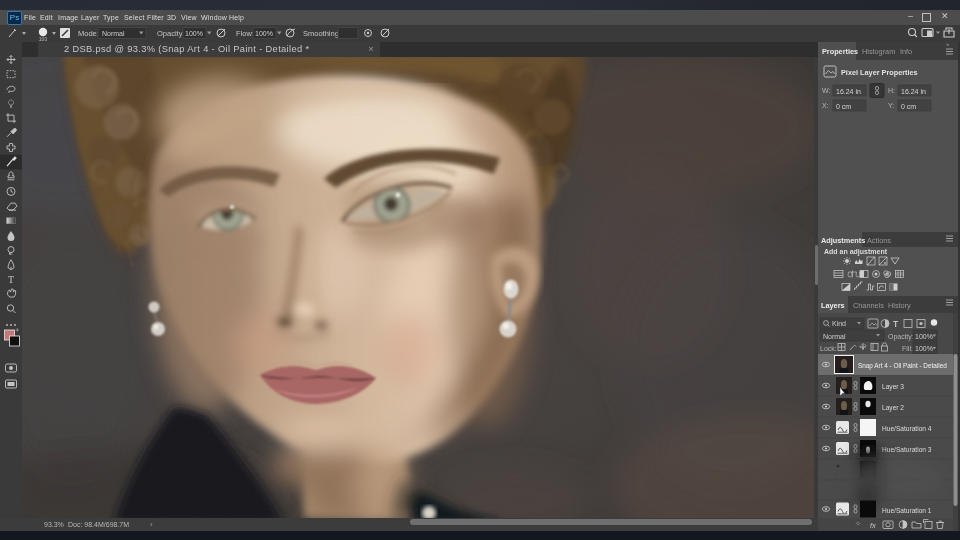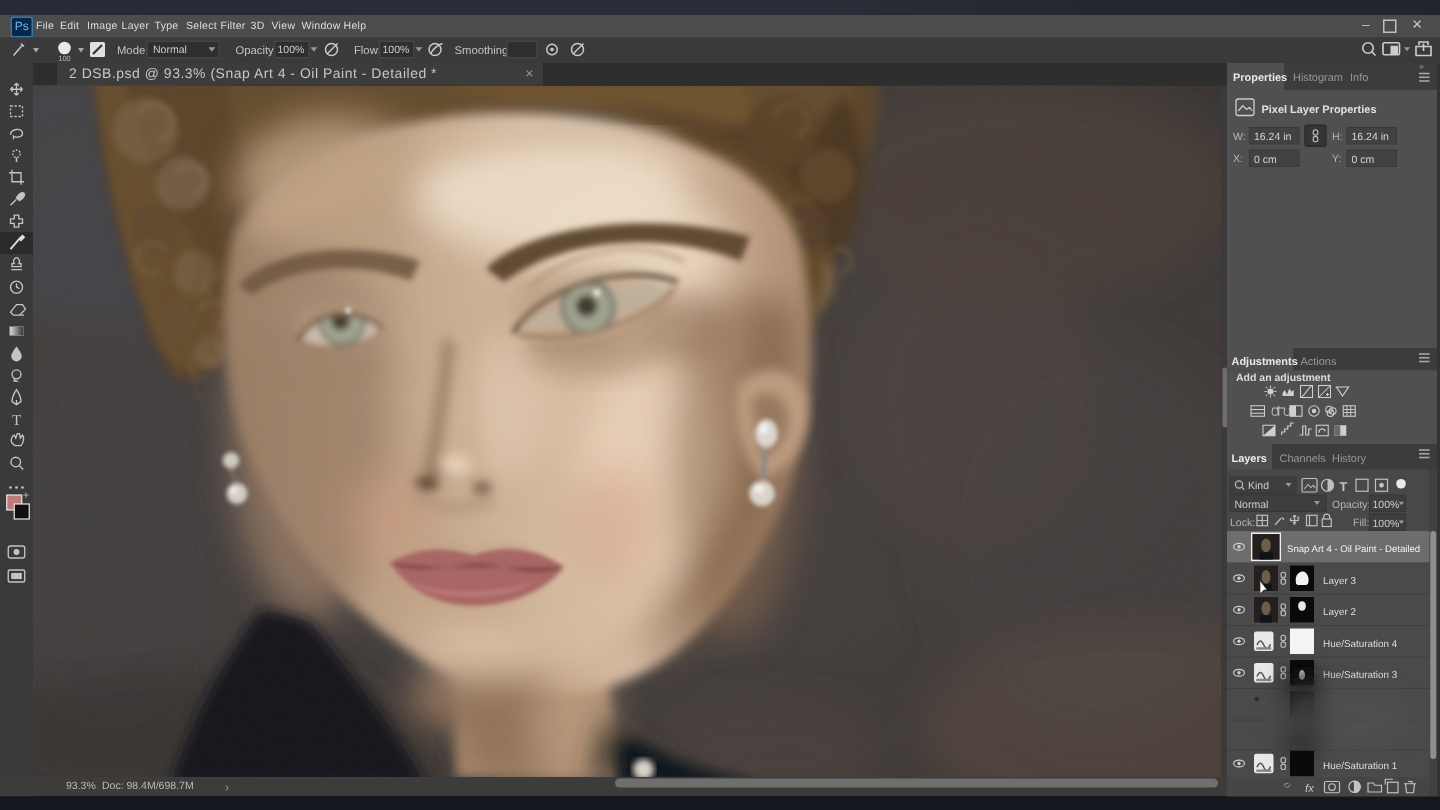--- a/index.html
+++ b/index.html
@@ -5,21 +5,21 @@
   html,body{margin:0;padding:0;width:960px;height:540px;overflow:hidden;background:#000;}
   body{font-family:"Liberation Sans",sans-serif;position:relative;}
   .abs{position:absolute;}
   #topstrip{left:0;top:0;width:960px;height:10px;background:linear-gradient(to right,#272b35 0%,#2a2e38 55%,#23262e 80%,#22252d 100%);}
   #menubar{left:0;top:10px;width:960px;height:15px;background:#4c4c4c;border-bottom:1px solid #383838;}
   .menuitem{position:absolute;top:3.5px;font-size:7px;color:#dedede;letter-spacing:0.2px;}
   #pslogo{position:absolute;left:7px;top:1px;width:13px;height:12px;background:#05294a;border:1px solid #3878a8;border-radius:2px;color:#6ab8f0;font-size:8px;text-align:center;line-height:12px;}
   
   #optbar{left:0;top:25px;width:960px;height:17px;background:#3a3a3a;border-bottom:1px solid #2c2c2c;}
   #tabbar{left:22px;top:42px;width:796px;height:15px;background:#2e2e2e;}
-  #doctab{position:absolute;left:16px;top:0;width:316px;height:15px;background:#3c3c3c;color:#c8c8c8;font-size:9.3px;line-height:15px;padding-left:8px;letter-spacing:0.35px;}
+  #doctab{position:absolute;left:16px;top:0;width:316px;height:15px;background:#3c3c3c;color:#c8c8c8;font-size:9.3px;line-height:15px;padding-left:26px;letter-spacing:0.35px;}
   #toolbar{left:0;top:42px;width:22px;height:489px;background:#3a3a3a;border-right:1px solid #2e2e2e;}
   #canvaswrap{left:22px;top:57px;width:796px;height:461px;background:#464140;}
   #rpanel{left:818px;top:42px;width:142px;height:489px;background:#f97316;}
   #statusbar{left:0;top:518px;width:818px;height:13px;background:#3c3c3c;color:#b8b8b8;font-size:7px;}
   #botstrip{left:0;top:531px;width:960px;height:9px;background:#141720;}
 </style>
 </head>
 <body>
 <div id="topstrip" class="abs"></div>
 <div id="menubar" class="abs">

